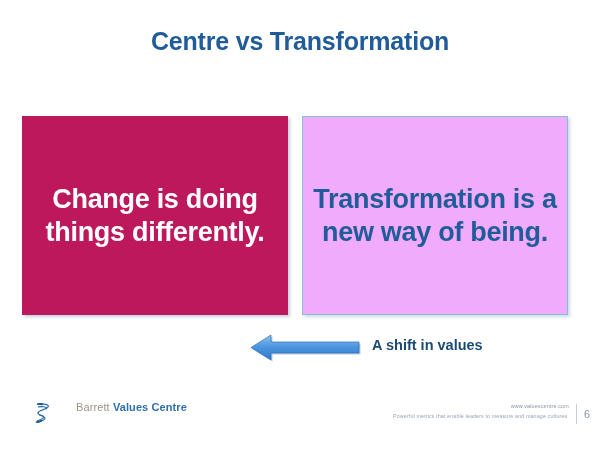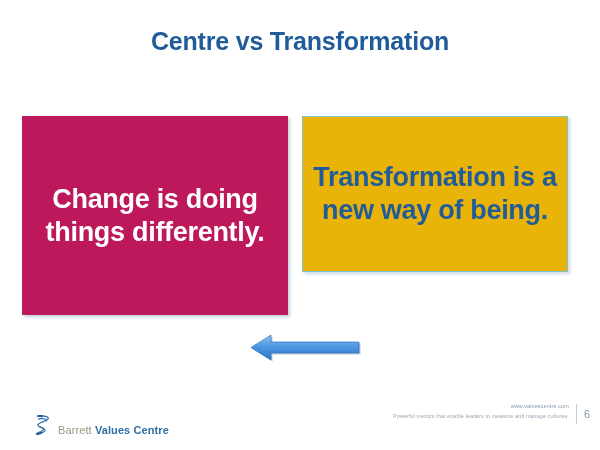--- a/index.html
+++ b/index.html
@@ -49,22 +49,22 @@
     width: 266px;
     height: 199px;
     background: #be185d;
     color: #ffffff;
     box-shadow: 2px 2px 3px rgba(120,150,180,0.45);
   }
   .panel-transformation {
     left: 302px;
     top: 116px;
     width: 266px;
-    height: 156px;
-    background: #eab308;
+    height: 199px;
+    background: #f0abfc;
     color: #1F5C99;
     border: 1.5px solid #7FC3CF;
     box-shadow: 2px 2px 3px rgba(120,150,180,0.35);
   }
 
   
   .arrow-band {
     position: absolute;
     left: 0;
     top: 332px;
@@ -101,24 +101,24 @@
   .footer {
     position: absolute;
     left: 0;
     top: 396px;
     width: 600px;
     height: 54px;
   }
   .logo-block {
     position: absolute;
     left: 33px;
-    top: 17px;
+    top: 5px;
     display: flex;
-    align-items: flex-end;
-    gap: 5px;
+    align-items: flex-start;
+    gap: 23px;
   }
   .logo-mark {
     width: 20px;
     height: 24px;
     flex: 0 0 auto;
   }
   .logo-text {
     font-size: 11px;
     line-height: 13px;
     white-space: nowrap;
@@ -195,20 +195,21 @@
           <stop offset="100%" stop-color="#2E78CC"></stop>
         </linearGradient>
       </defs>
       <g transform="translate(1,1)">
         <path d="M 0,14.5 L 20,2 L 20,9 L 108,9 L 108,20 L 20,20 L 20,27 Z" fill="#7a93ad" opacity="0.5" transform="translate(1.5,1.5)"></path>
         <path d="M 0,14.5 L 20,2 L 20,9 L 108,9 L 108,20 L 20,20 L 20,27 Z" fill="url(#arrGrad)" stroke="#2B6FBF" stroke-width="0.7"></path>
       </g>
     </svg>
   </div>
 
+  <div class="caption caption-right">A shift in values</div>
 </div>
 
 <div class="footer">
 
   <div class="logo-block">
     <svg class="logo-mark" viewBox="0 0 20 24">
       <g fill="none" stroke="#2E6FA8" stroke-width="1.2" stroke-linecap="round">
         <path d="M4.5 3.2 C 11 2.2, 16.5 3.6, 15.2 5.8 C 13.8 8.2, 5.6 9.2, 5.0 11.8"></path>
         <path d="M5.4 5.9 C 11.5 5.2, 14.6 6.2, 13.3 7.9"></path>
         <path d="M5.0 11.8 C 4.4 14.4, 12.6 15.0, 12.0 17.4 C 11.5 19.6, 6.0 20.6, 3.2 21.0"></path>

